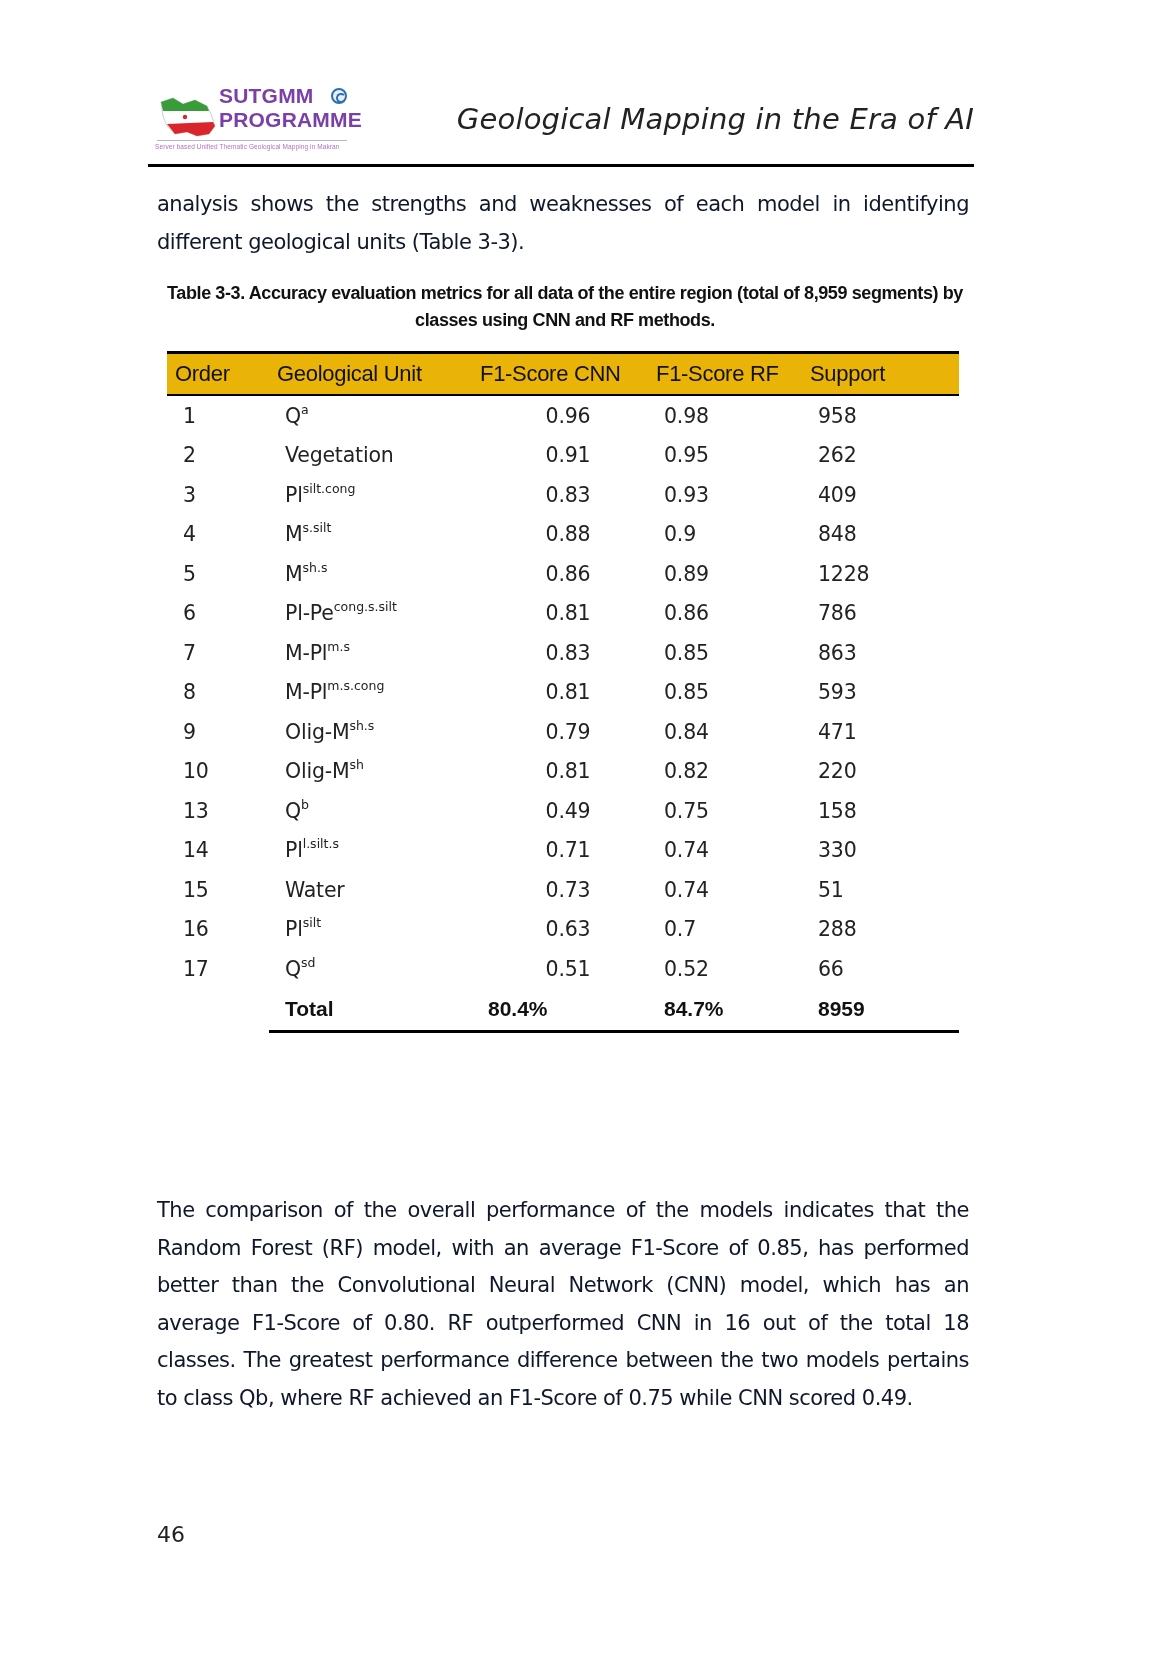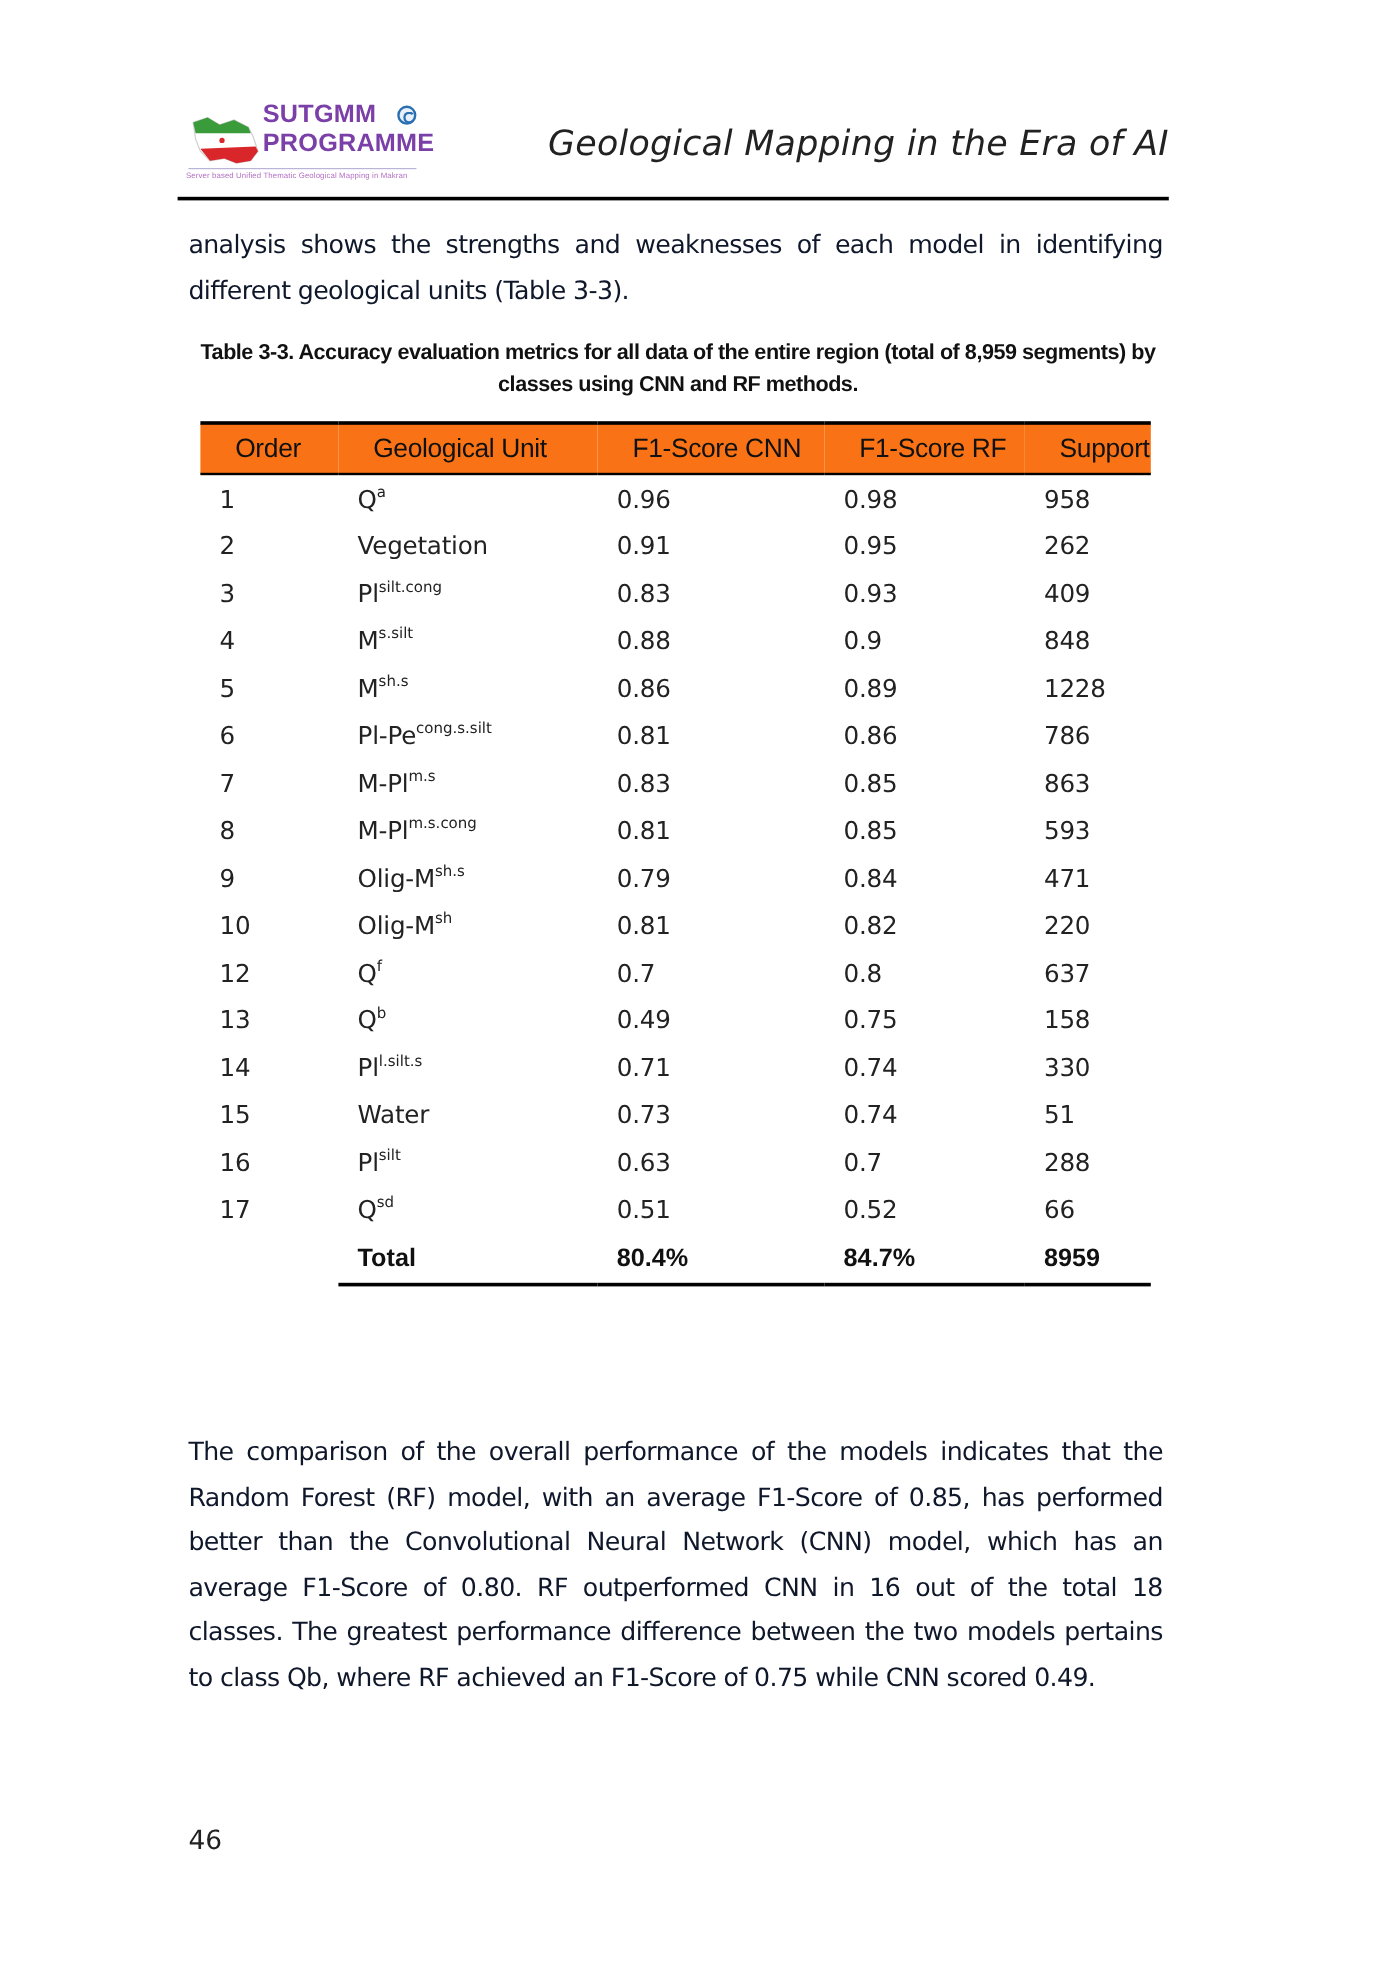--- a/index.html
+++ b/index.html
@@ -24,27 +24,27 @@
 
   
   .para { position: absolute; left: 157px; width: 812px; font-family: "DejaVu Sans", sans-serif; font-size: 21px; line-height: 37.5px; color: #0f172a; text-align: justify; letter-spacing: -0.5px; }
   .para-top { top: 186px; }
   .para-bottom { top: 1192px; }
 
   .caption { position: absolute; left: 160px; width: 810px; top: 280px; text-align: center; font-family: "Liberation Sans", sans-serif; font-weight: bold; font-size: 18px; line-height: 27px; color: #111; letter-spacing: -0.4px; }
 
   
   .tbl { position: absolute; left: 167px; top: 351px; width: 792px; border-collapse: collapse; font-family: "DejaVu Sans", sans-serif; font-size: 20.5px; color: #222; }
-  .tbl thead th { background: #f97316; font-weight: normal; text-align: left; height: 40px; padding: 0 0 0 29px; border-top: 3px solid #000; border-bottom: 2px solid #000; letter-spacing: -0.3px; font-family: "Liberation Sans", sans-serif; font-size: 22px; color: #111; }
+  .tbl thead th { background: #eab308; font-weight: normal; text-align: left; height: 40px; padding: 0 0 0 8px; border-top: 3px solid #000; border-bottom: 2px solid #000; letter-spacing: -0.3px; font-family: "Liberation Sans", sans-serif; font-size: 22px; color: #111; }
   .tbl tbody td { height: 39.5px; padding: 0 0 0 16px; vertical-align: middle; letter-spacing: -0.2px; }
   .tbl tbody tr.last td { border-bottom: 3px solid #000; }
   .tbl tfoot td { height: 41px; padding: 0 0 0 16px; font-weight: bold; font-family: "Liberation Sans", sans-serif; font-size: 21px; color: #111; }
   .tbl tfoot td.f { border-bottom: 3px solid #000; }
   .tbl sup { font-size: 12.5px; vertical-align: 9px; line-height: 0; letter-spacing: 0; }
-  .c1 { width: 86px; } .c2 { width: 187px; } .c3 { width: 160px; } .c4 { width: 138px; }
+  .c1 { width: 86px; } .c2 { width: 187px; } .c3 { width: 160px; text-align: center; } .c4 { width: 138px; }
 
   .pageno { position: absolute; left: 157px; top: 1522px; font-family: "DejaVu Sans", sans-serif; font-size: 22px; color: #222; }
 </style>
 </head>
 <body>
 
 <div class="page">
 
   <div class="logo">
     <svg class="logo-map" viewBox="0 0 58 42">
@@ -144,27 +144,20 @@
           <td>471</td>
         </tr>
         <tr>
           <td class="c1">10</td>
           <td class="c2"><span>Olig-M</span><sup>sh</sup></td>
           <td class="c3">0.81</td>
           <td class="c4">0.82</td>
           <td>220</td>
         </tr>
         <tr>
-          <td class="c1">12</td>
-          <td class="c2"><span>Q</span><sup>f</sup></td>
-          <td class="c3">0.7</td>
-          <td class="c4">0.8</td>
-          <td>637</td>
-        </tr>
-        <tr>
           <td class="c1">13</td>
           <td class="c2"><span>Q</span><sup>b</sup></td>
           <td class="c3">0.49</td>
           <td class="c4">0.75</td>
           <td>158</td>
         </tr>
         <tr>
           <td class="c1">14</td>
           <td class="c2"><span>Pl</span><sup>l.silt.s</sup></td>
           <td class="c3">0.71</td>

